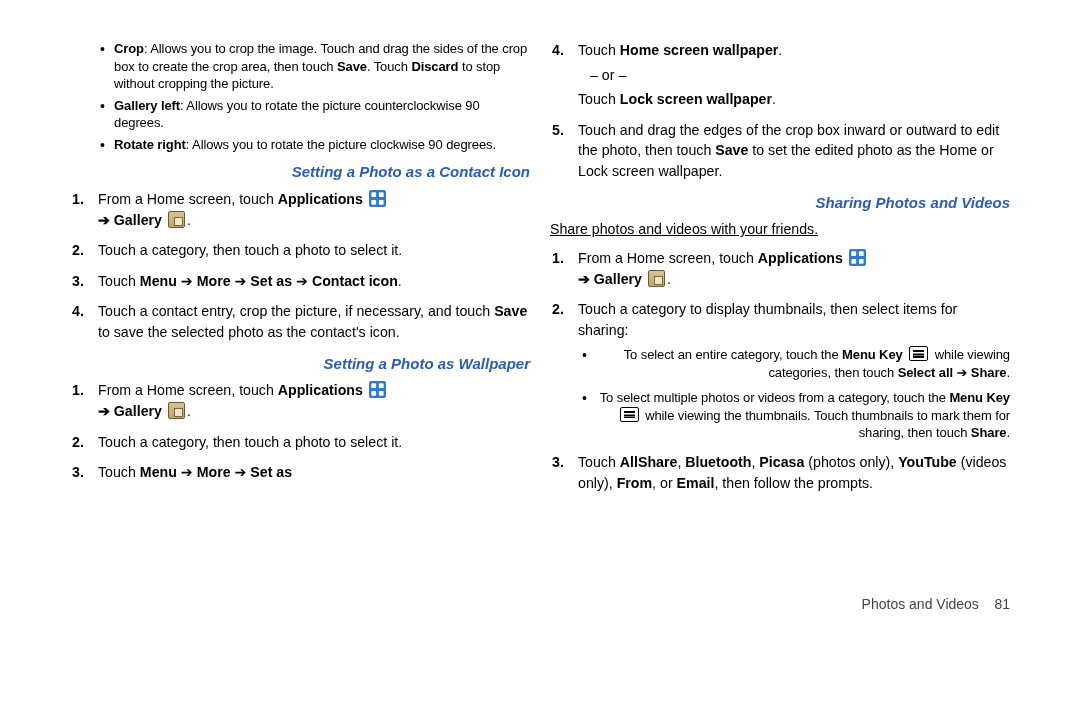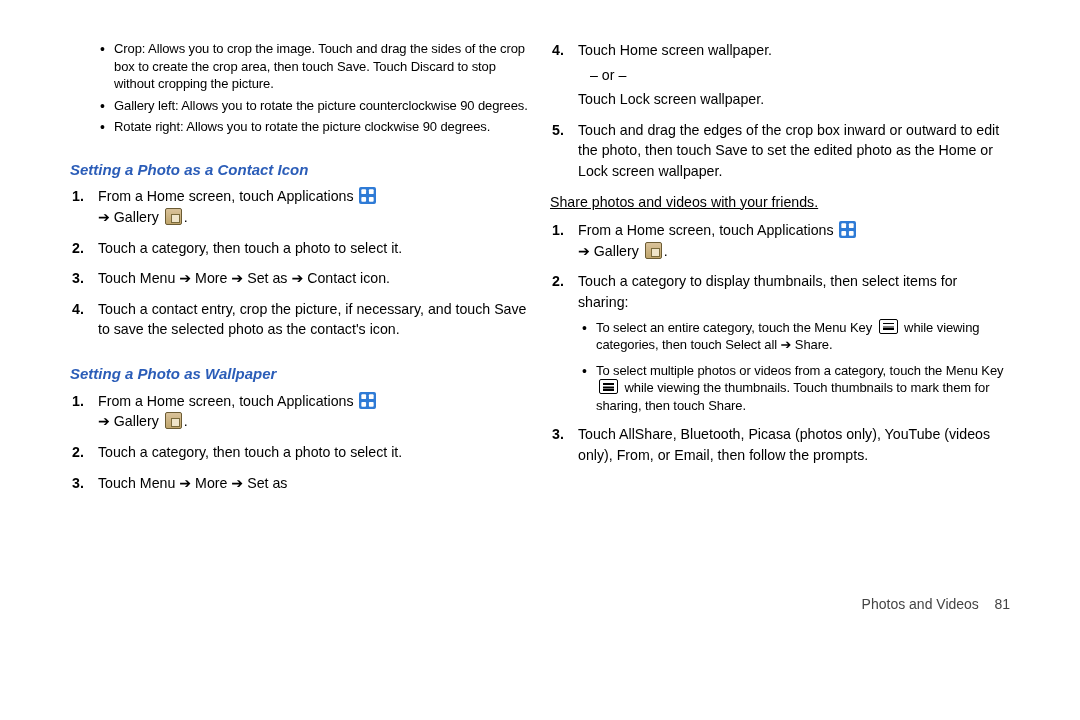--- a/index.html
+++ b/index.html
@@ -24,23 +24,24 @@
     padding: 0 10px;
     box-sizing: border-box;
     font-size: 14.2px;
     line-height: 1.45;
   }
   .heading {
     color: #2b5db8;
     font-weight: 700;
     font-style: italic;
     font-size: 15px;
-    margin-top: 23px;
+    margin-top: 8px;
     margin-bottom: 6px;
     font-family: Arial;
+    text-align: right;
   }
   ol {
     list-style: none;
     padding-left: 0;
     margin: 0;
   }
   ol > li {
     margin-bottom: 10px;
     padding-left: 28px;
     position: relative;
@@ -64,34 +65,35 @@
   .bullets > li::before {
     content: "•";
     position: absolute;
     left: -14px;
     font-size: 14px;
   }
   .nested-bullets {
     list-style: none;
     padding-left: 48px;
     margin: 6px 0 6px 0;
+    text-align: right;
   }
   .nested-bullets > li {
     position: relative;
     margin-bottom: 8px;
     font-size: 13px;
     line-height: 1.35;
   }
   .nested-bullets > li::before {
     content: "•";
     position: absolute;
     left: -14px;
     font-size: 14px;
   }
-  .b { font-weight: 400; }
+  .b { font-weight: 700; }
   .condensed { letter-spacing: -0.1px; }
   .icon-apps {
     display: inline-block;
     width: 17px;
     height: 17px;
     vertical-align: -3px;
     margin-left: 2px;
   }
   .icon-apps svg { width: 100%; height: 100%; }
   .icon-gal {
@@ -213,20 +215,21 @@
     <ol>
       <li>
         <span class="num">4.</span>
         <span>Touch </span><span class="b">Home screen wallpaper</span><span>.</span>
         <div style="margin:4px 12px;">– or –</div>
         <span>Touch </span><span class="b">Lock screen wallpaper</span><span>.</span>
       </li>
       <li><span class="num">5.</span>Touch and drag the edges of the crop box inward or outward to edit the photo, then touch <span class="b">Save</span> to set the edited photo as the Home or Lock screen wallpaper.</li>
     </ol>
 
+    <div class="heading">Sharing Photos and Videos</div>
     <div style="margin-bottom:8px;text-decoration:underline;">Share photos and videos with your friends.</div>
 
     <ol>
       <li>
         <span class="num">1.</span>
         <span>From a Home screen, touch </span><span class="b">Applications</span>
         <span class="icon-apps">
           <svg viewBox="0 0 18 18">
               <rect x="0" y="0" width="18" height="18" rx="2" fill="#2f7bd6"></rect>
               <rect x="2.5" y="2.5" width="5" height="5" rx="1" fill="#fff"></rect>

